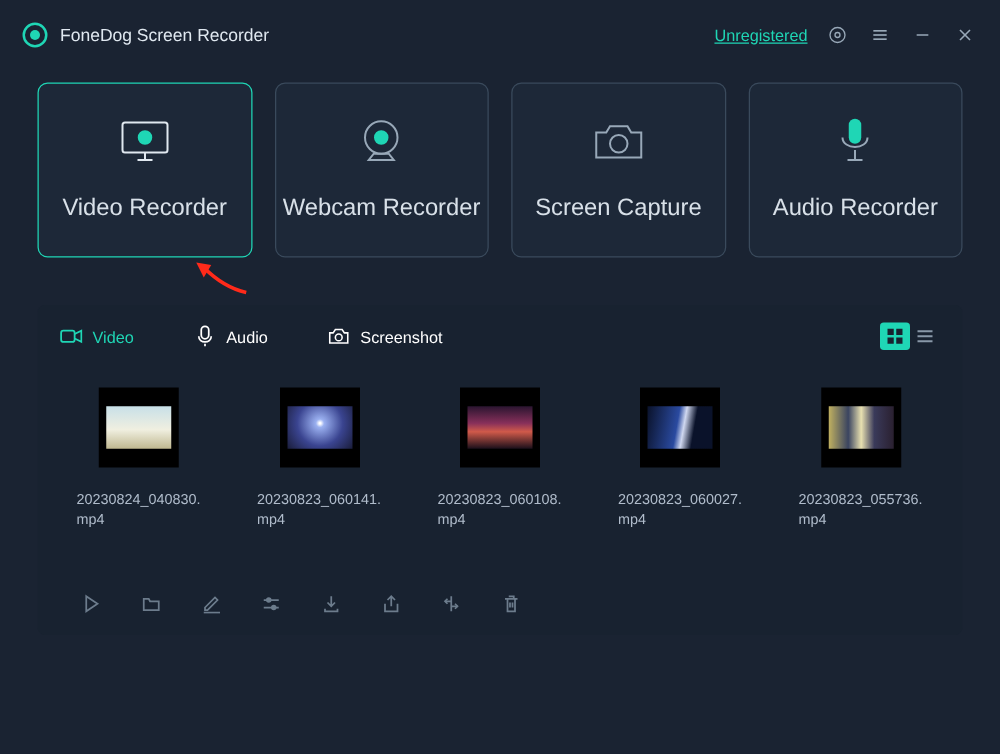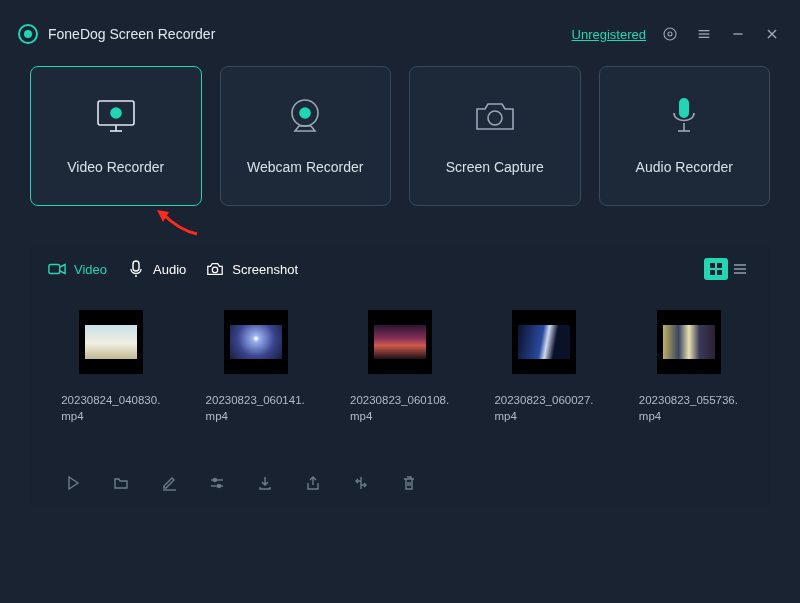--- a/index.html
+++ b/index.html
@@ -7,23 +7,23 @@
       width: 800px;
       height: 603px;
       background: #1a2332;
       font-family: -apple-system, BlinkMacSystemFont, "Segoe UI", Arial, sans-serif;
       color: #c8d4e0;
       overflow: hidden;
       position: relative;
     }
     .titlebar {
       display: flex;
-      align-items: flex-start;
+      align-items: flex-end;
       justify-content: space-between;
-      padding: 24px 18px;
+      padding: 10px 18px;
       height: 48px;
     }
     .title-left {
       display: flex;
       align-items: center;
       gap: 10px;
     }
     .logo-icon {
       width: 20px;
       height: 20px;
@@ -84,21 +84,21 @@
     .mode-card.active {
       border: 1.5px solid #1fd6b5;
     }
     .mode-card-icon {
       height: 40px;
       display: flex;
       align-items: center;
       justify-content: center;
     }
     .mode-card-label {
-      font-size: 14px;
+      font-size: 19px;
       color: #d8e0e8;
     }
 
     .cursor-arrow {
       position: absolute;
       left: 155px;
       top: 208px;
       pointer-events: none;
     }
 
@@ -109,21 +109,21 @@
       padding: 0 0 14px 0;
     }
     .panel-tabs {
       display: flex;
       align-items: center;
       justify-content: space-between;
       padding: 14px 18px;
     }
     .tabs-left {
       display: flex;
-      gap: 20px;
+      gap: 48px;
       align-items: center;
     }
     .tab {
       display: flex;
       align-items: center;
       gap: 8px;
       font-size: 13px;
       color: #ffffff;
       cursor: pointer;
     }

